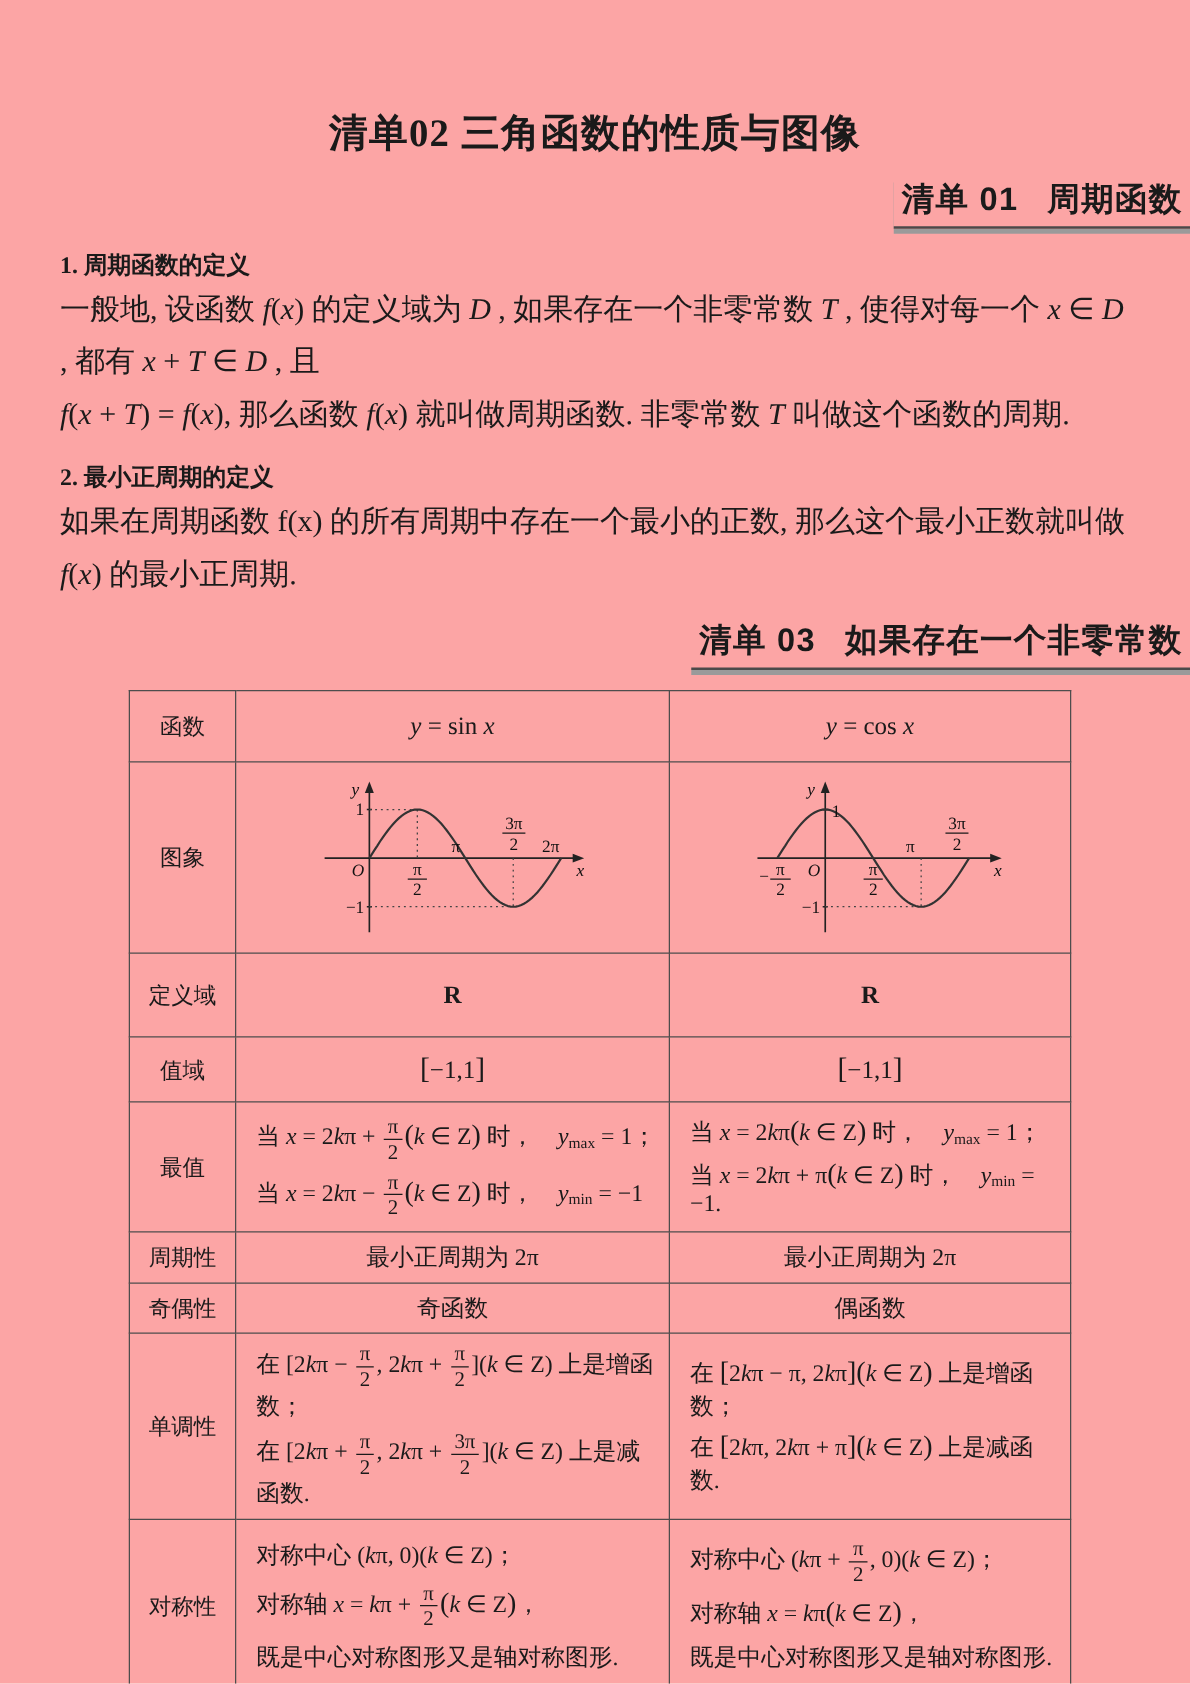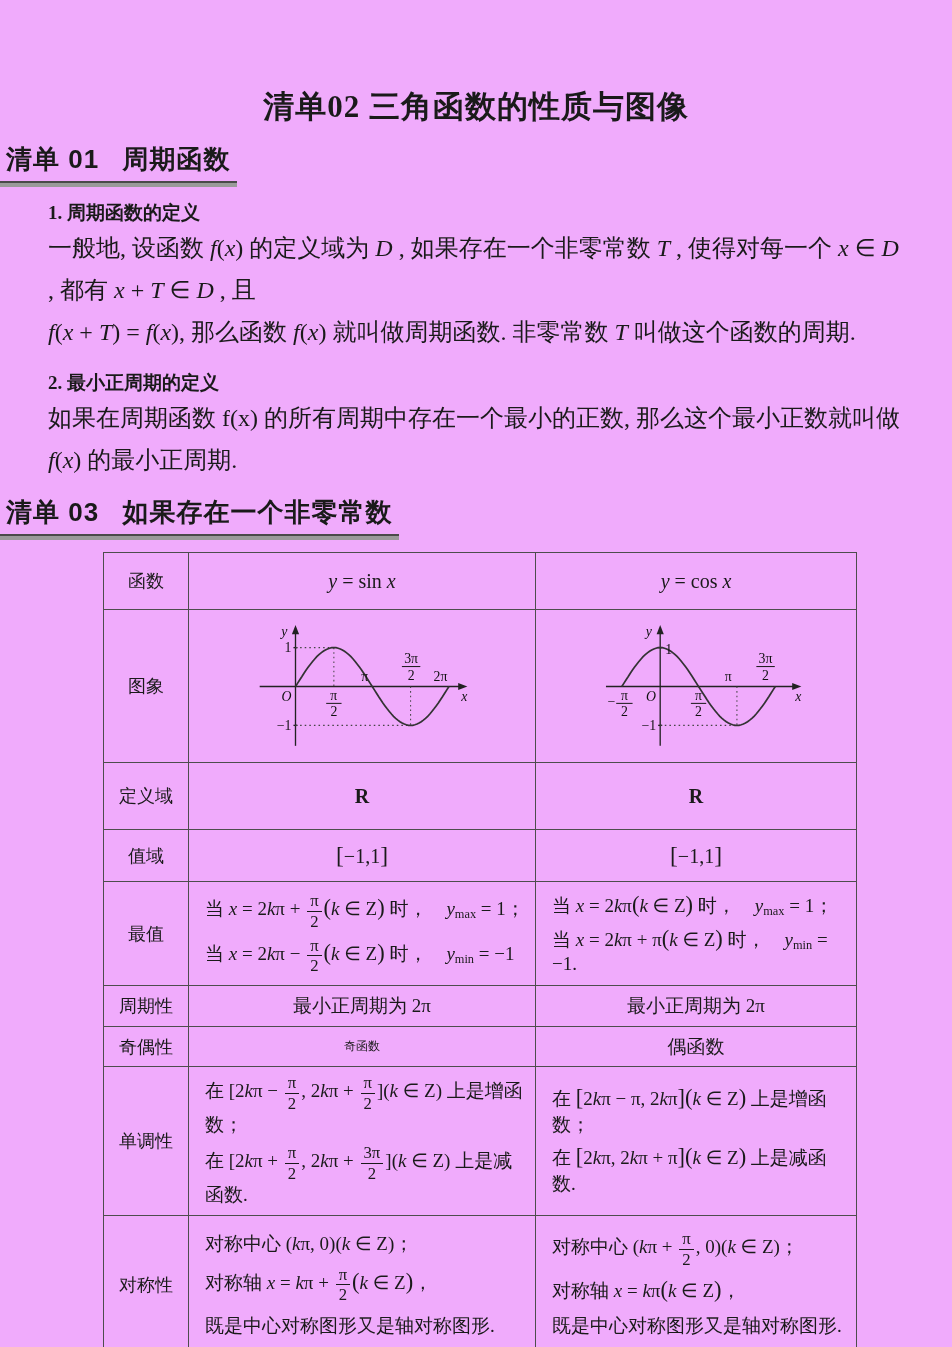--- a/index.html
+++ b/index.html
@@ -1,23 +1,23 @@
 <!DOCTYPE html>
 <html><head>
 <meta charset="utf-8">
 <style>
   html,body { margin:0; padding:0; background:#fff; }
   .page {
     position:relative; width:952px; height:1347px; margin:0 auto;
-    background:#f0abfc; color:#1a1a1a;
+    background:#fca5a5; color:#1a1a1a;
     font-family:"Liberation Serif", serif;
     overflow:hidden; box-sizing:border-box; padding-top:86px;
   }
   .main-title { text-align:center; font-size:31px; font-weight:bold; letter-spacing:1px; }
-  .sec-head-wrap { text-align:left; margin-top:14px; }
+  .sec-head-wrap { text-align:right; margin-top:14px; }
   .sec-head {
     display:inline-block; font-family:"Liberation Sans", sans-serif;
     font-size:26px; font-weight:bold; letter-spacing:1px;
     padding:0 6px 4px 6px; border-bottom:2px solid #4a4a4a;
     box-shadow:0 4px 0 0 #9a9a9a;
   }
   .sec-head .hd-title { margin-left:0.9em; }
   .content { margin:0 48px; }
   .item-title { font-size:19px; font-weight:bold; margin-top:16px; line-height:28px; }
   .para { font-size:24px; line-height:42px; }
@@ -174,21 +174,21 @@
     </tr>
 
     <tr class="r-per">
       <td class="lab">周期性</td>
       <td class="c" style="font-size:19px">最小正周期为 2π</td>
       <td class="c" style="font-size:19px">最小正周期为 2π</td>
     </tr>
 
     <tr class="r-par">
       <td class="lab">奇偶性</td>
-      <td class="c" style="font-size:12px">奇函数</td>
+      <td class="c" style="font-size:19px">奇函数</td>
       <td class="c" style="font-size:19px">偶函数</td>
     </tr>
 
     <tr class="r-mono">
       <td class="lab">单调性</td>
       <td class="cl">
         <div class="cell-line"><span class="m-tx">在 [2</span><span class="m-it">k</span><span class="m-tx">π − </span><span class="frac"><span class="num">π</span><span class="den">2</span></span><span class="m-tx">, 2</span><span class="m-it">k</span><span class="m-tx">π + </span><span class="frac"><span class="num">π</span><span class="den">2</span></span><span class="m-tx">](</span><span class="m-it">k</span><span class="m-tx"> ∈ </span><span class="m-b">Z</span><span class="m-tx">) 上是增函数；</span></div>
         <div class="cell-line"><span class="m-tx">在 [2</span><span class="m-it">k</span><span class="m-tx">π + </span><span class="frac"><span class="num">π</span><span class="den">2</span></span><span class="m-tx">, 2</span><span class="m-it">k</span><span class="m-tx">π + </span><span class="frac"><span class="num">3π</span><span class="den">2</span></span><span class="m-tx">](</span><span class="m-it">k</span><span class="m-tx"> ∈ </span><span class="m-b">Z</span><span class="m-tx">) 上是减函数.</span></div>
       </td>
       <td class="cl">

